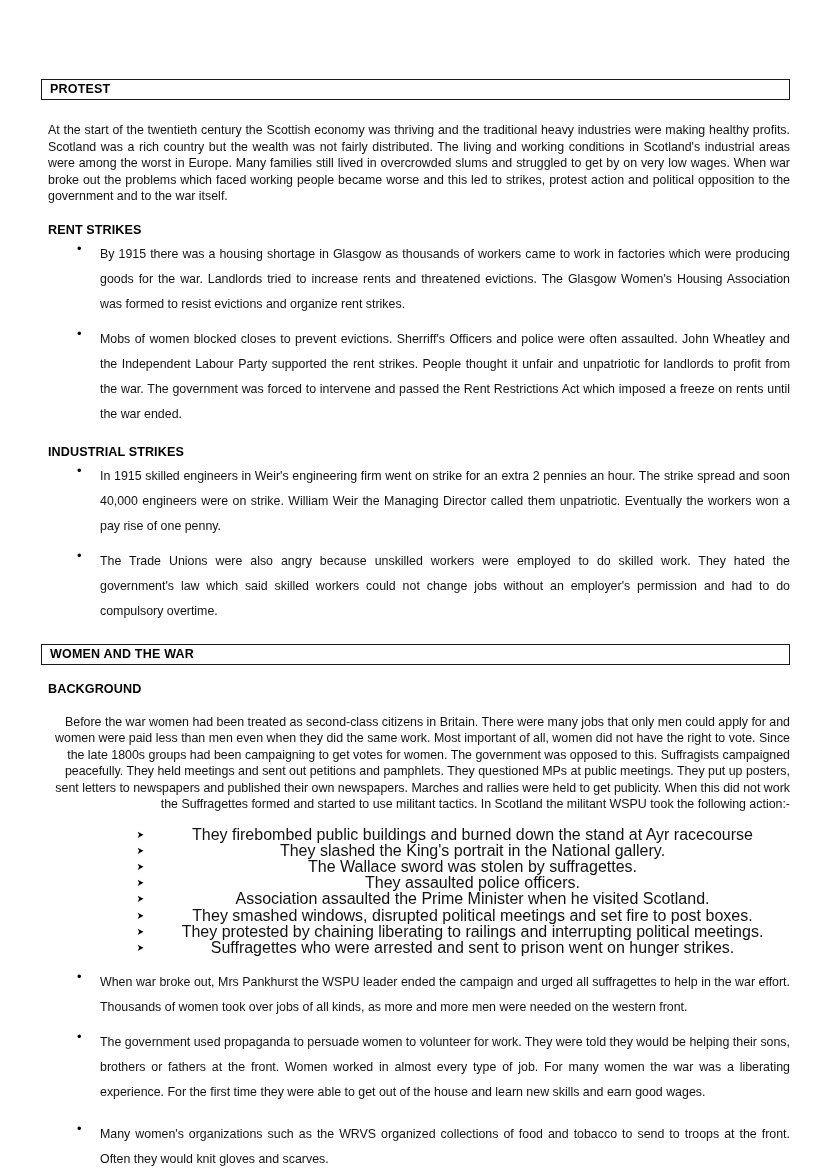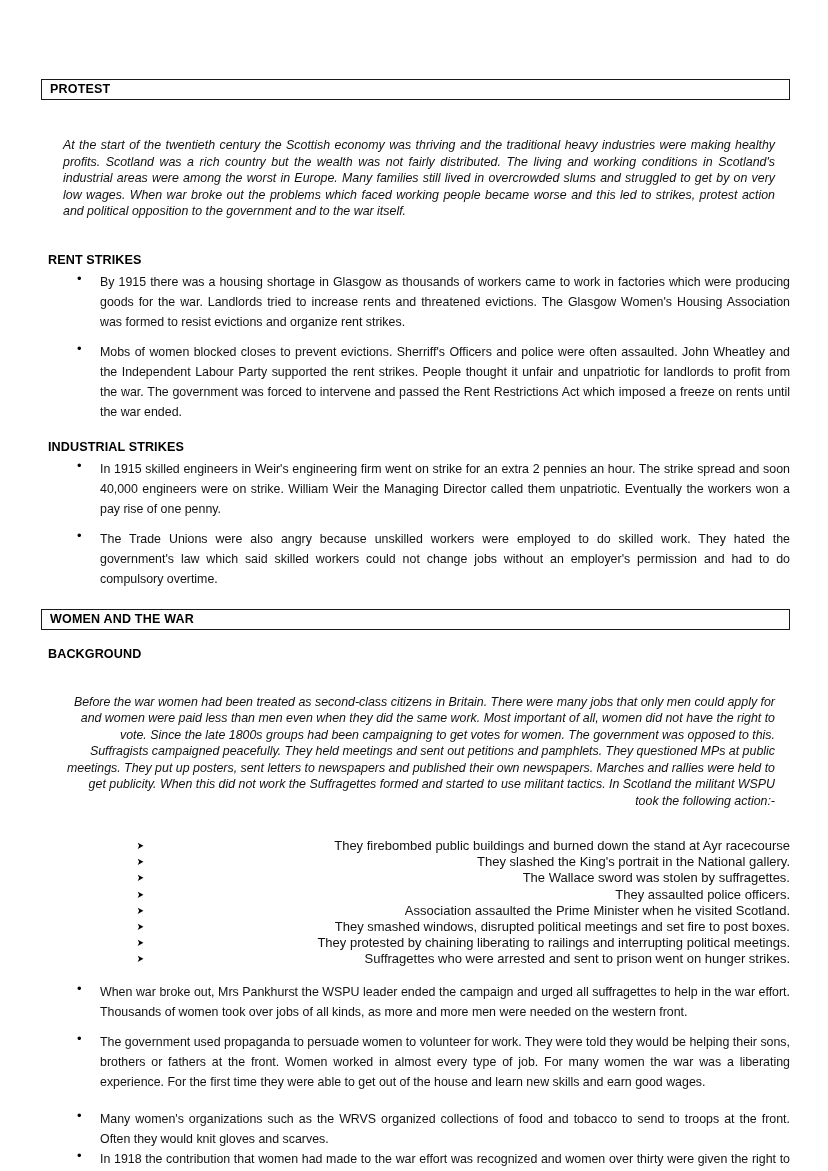--- a/index.html
+++ b/index.html
@@ -49,44 +49,43 @@
     font-weight: bold;
     text-underline-offset: 2px;
     letter-spacing: 0.1px;
     margin: 0;
     padding: 0 0 0 7px;
     line-height: 16px;
   }
 
   
   p.body {
-    margin: 15px;
+    margin: 0;
     padding: 0 0 0 7px;
     font-size: 12.4px;
     line-height: 16.5px;
     text-align: justify;
     text-justify: inter-word;
     color: #111;
-    font-style: italic;
   }
   p.body.left {
     text-align: right;
   }
 
   
   ul.disc {
     margin: 0;
     padding: 0;
     list-style: none;
   }
   ul.disc > li {
     position: relative;
     padding-left: 59px;
     font-size: 12.4px;
-    line-height: 20px;
+    line-height: 25px;
     text-align: justify;
     text-justify: inter-word;
     color: #111;
   }
   ul.disc > li::before {
     content: "\2022";
     position: absolute;
     left: 36px;
     top: -1px;
     font-size: 13px;
@@ -102,23 +101,23 @@
 
   
   ul.arrow {
     margin: 0;
     padding: 0;
     list-style: none;
   }
   ul.arrow > li {
     position: relative;
     padding-left: 114px;
-    font-size: 13px;
+    font-size: 16px;
     line-height: 16.2px;
-    text-align: right;
+    text-align: center;
     color: #111;
     white-space: nowrap;
   }
   ul.arrow > li::before {
     content: "\27A4";
     position: absolute;
     left: 95px;
     top: 0;
     font-size: 10px;
     line-height: 16.2px;

